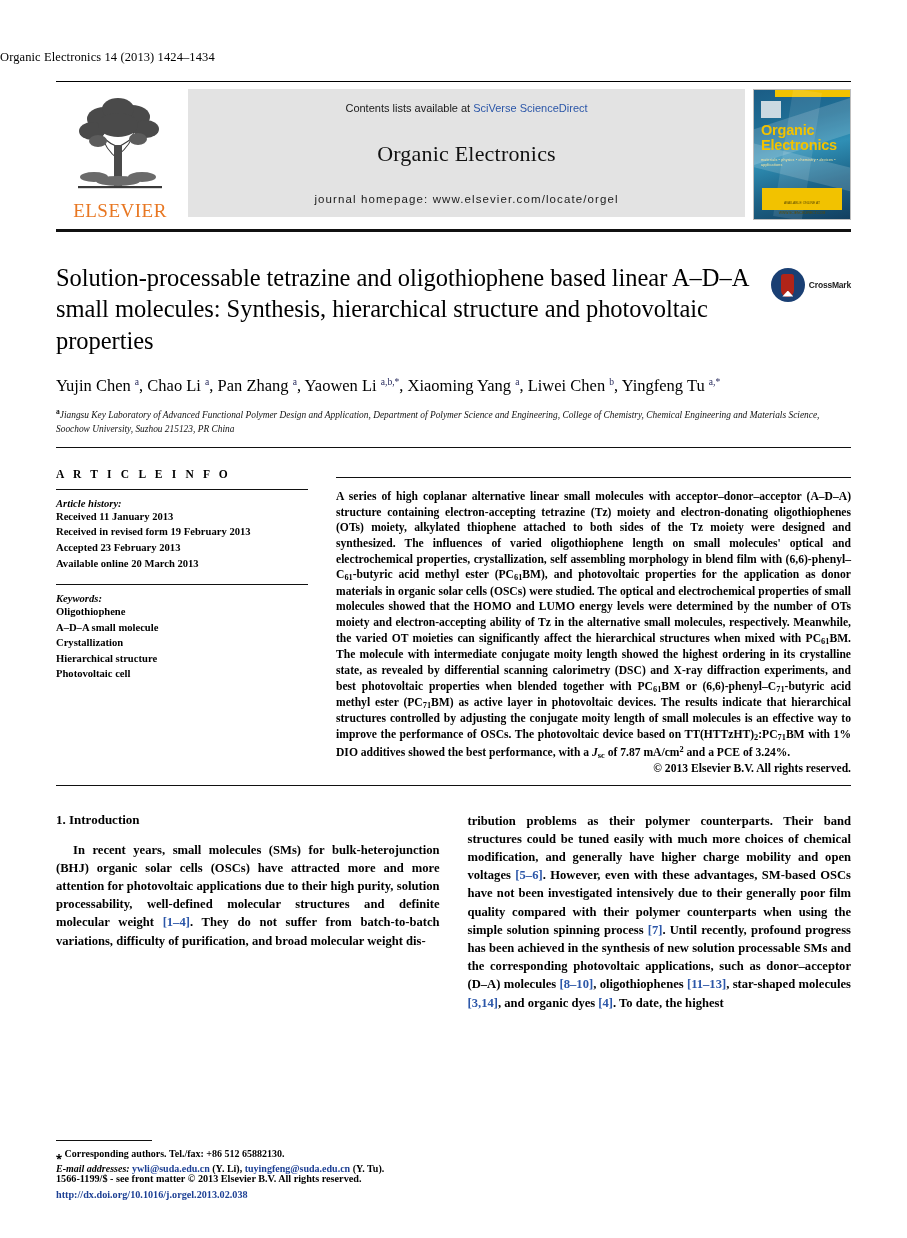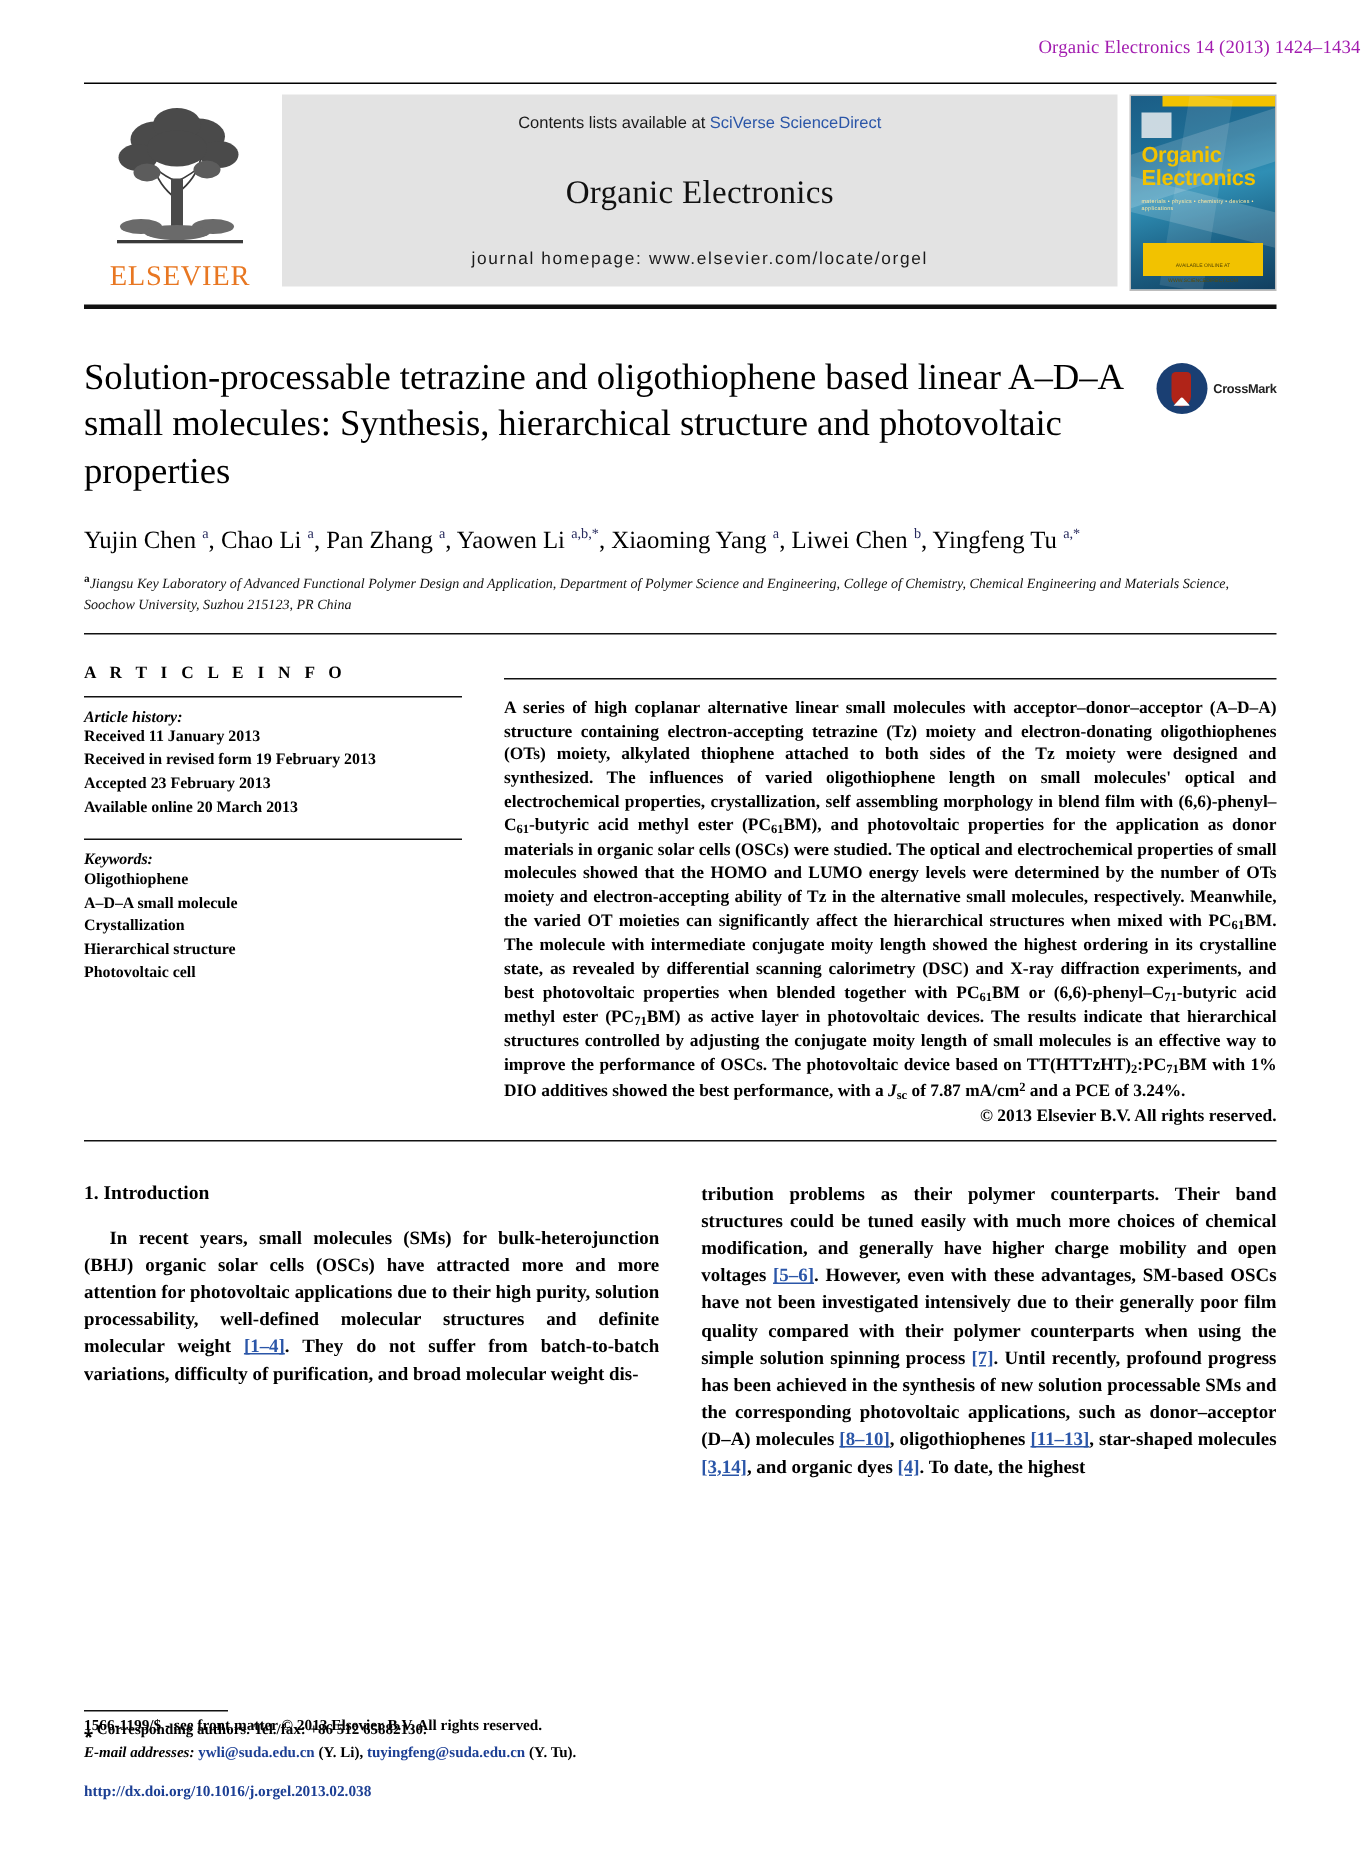--- a/index.html
+++ b/index.html
@@ -7,25 +7,25 @@
     width:907px;height:1238px;
     background:#ffffff;
     font-family:"Liberation Serif", serif;
     color:#000;
     overflow:hidden;
   }
   .page{position:relative;width:907px;height:1238px;box-sizing:border-box;}
 
   
   .runhead{
-    text-align:right;
+    text-align:left;
     font-family:"Liberation Serif", serif;
     font-size:12.5px;
-    color:#a21caf;
-    padding-top:24px;
+    color:#000000;
+    padding-top:50px;
     letter-spacing:.1px;
   }
 
   
   .masthead{
     position:relative;
     margin:16px 56px 0 56px;
     border-top:1.6px solid #000;
     padding-top:7px;
     height:148px;
@@ -236,21 +236,21 @@
   .para{
     font-family:"Liberation Serif", serif;
     font-weight:bold;
     font-size:12.6px;
     line-height:1.445;
     text-align:justify;
     color:#000;
     hyphens:auto;
   }
   .para.indent{text-indent:17px;}
-  .cite{color:#2b56a8;text-decoration:underline;}
+  .cite{color:#2b56a8;}
 
   
   .footnote{
     position:absolute;
     left:56px;width:396px;
     bottom:62px;
     font-family:"Liberation Serif", serif;
     font-size:10px;
     line-height:1.45;
     color:#000;
@@ -261,21 +261,21 @@
   .fn-em{font-style:italic;font-weight:bold;}
   .link{color:#1c3f94;}
 
   .imprint{
     position:absolute;left:56px;bottom:36px;width:420px;
     font-family:"Liberation Serif", serif;
     font-weight:bold;
     font-size:10.2px;
     line-height:1.5;
   }
-  .doi{color:#1c3f94;margin-top:28px;}
+  .doi{color:#1c3f94;}
   sub{font-size:.72em;vertical-align:-.25em;}
   sup.up{font-size:.72em;vertical-align:.45em;}
   .ital{font-style:italic;}
 </style>
 </head>
 <body>
 
 <div class="page">
 
   <div class="runhead">Organic Electronics 14 (2013) 1424–1434</div>

